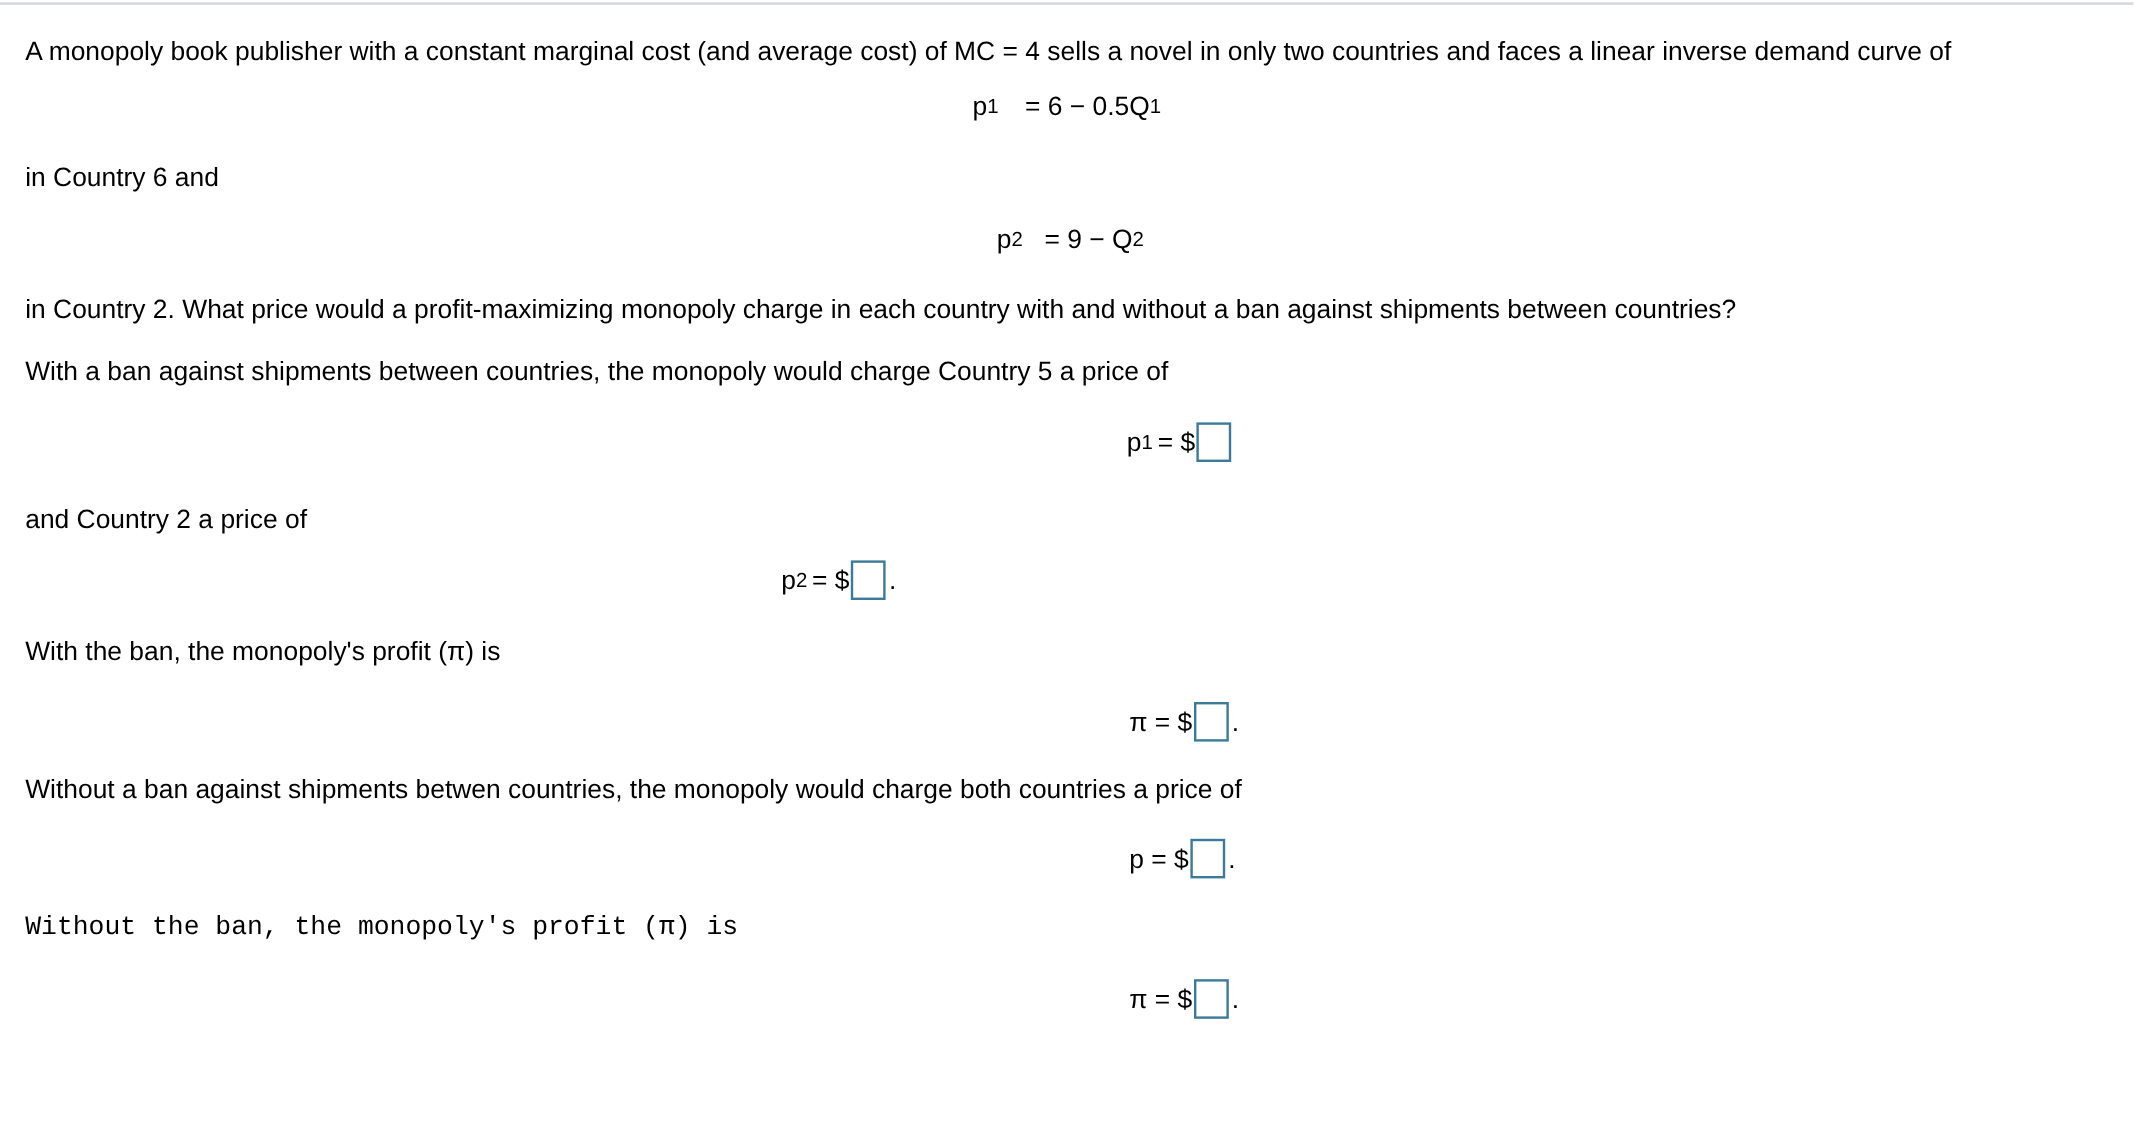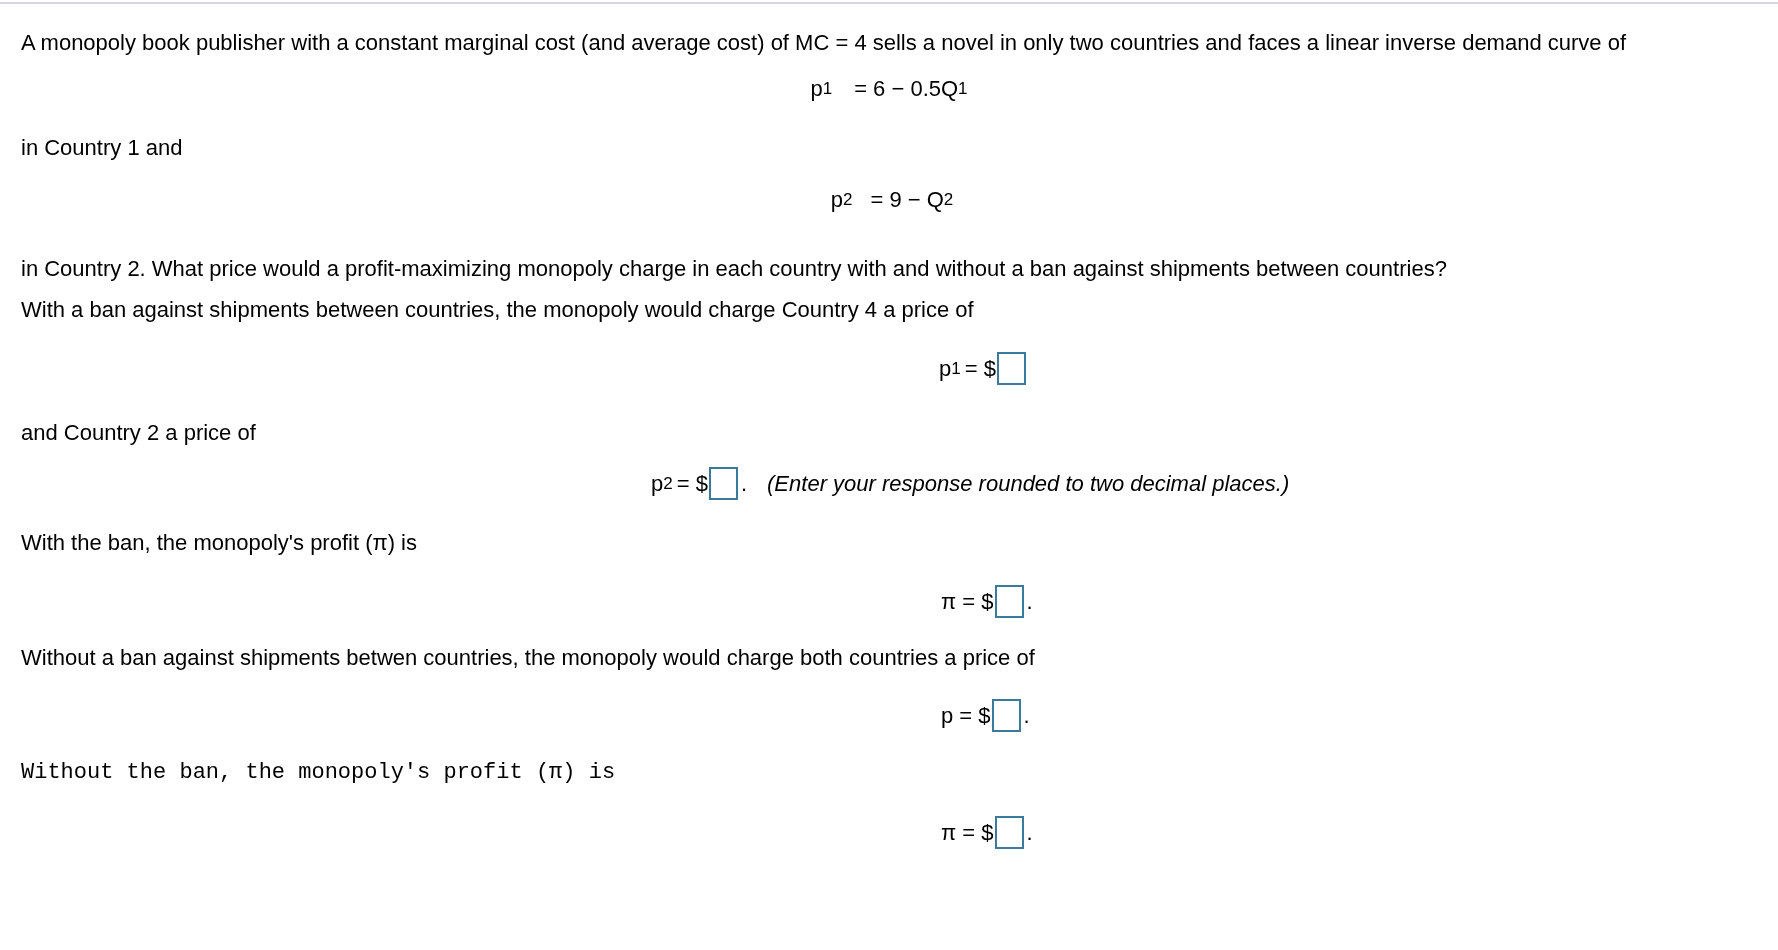--- a/index.html
+++ b/index.html
@@ -23,49 +23,48 @@
 
 <div class="line" style="top:30px;">A monopoly book publisher with a constant marginal cost (and average cost) of MC = 4 sells a novel in only two countries and faces a linear inverse demand curve of</div>
 
 <div class="eq center" style="top:74px;">
   <span class="var">p</span>
     <sub>1</sub>
   <span style="margin-left:22px;text-align:right;">= 6 − 0.5Q</span>
     <sub>1</sub>
 </div>
 
-<div class="line" style="top:135px;">in Country 1 and</div>
+<div class="line" style="top:135px;">in Country 6 and</div>
 
 <div class="eq center" style="top:185px; padding-left:3px;">
   <span class="var">p</span>
     <sub>2</sub>
   <span style="margin-left:18px;">= 9 − Q</span>
     <sub>2</sub>
 </div>
 
-<div class="line" style="top:256px;">in Country 2.  What price would a profit-maximizing monopoly charge in each country with and without a ban against shipments between countries?</div>
+<div class="line" style="top:245px;">in Country 2.  What price would a profit-maximizing monopoly charge in each country with and without a ban against shipments between countries?</div>
 
-<div class="line" style="top:297px;">With a ban against shipments between countries, the monopoly would charge Country 4 a price of</div>
+<div class="line" style="top:297px;">With a ban against shipments between countries, the monopoly would charge Country 5 a price of</div>
 
 <div class="eq" style="top:352px; left:939px;">
   <span>p</span>
     <sub>1</sub>
   <span style="margin-left:4px;"> = $</span>
   <span class="answer-box"></span>
 </div>
 
 <div class="line" style="top:420px;">and Country 2 a price of</div>
 
 <div class="eq" style="top:467px; left:651px;">
   <span>p</span>
     <sub>2</sub>
   <span style="margin-left:4px;"> = $</span>
   <span class="answer-box"></span>
   <span class="dot">.</span>
-  <span class="hint">(Enter your response rounded to two decimal places.)</span>
 </div>
 
 <div class="line" style="top:530px;">With the ban, the monopoly's profit (π) is</div>
 
 <div class="eq" style="top:585px; left:941px;">
   <span>π = $</span>
   <span class="answer-box"></span>
   <span class="dot">.</span>
 </div>
 

